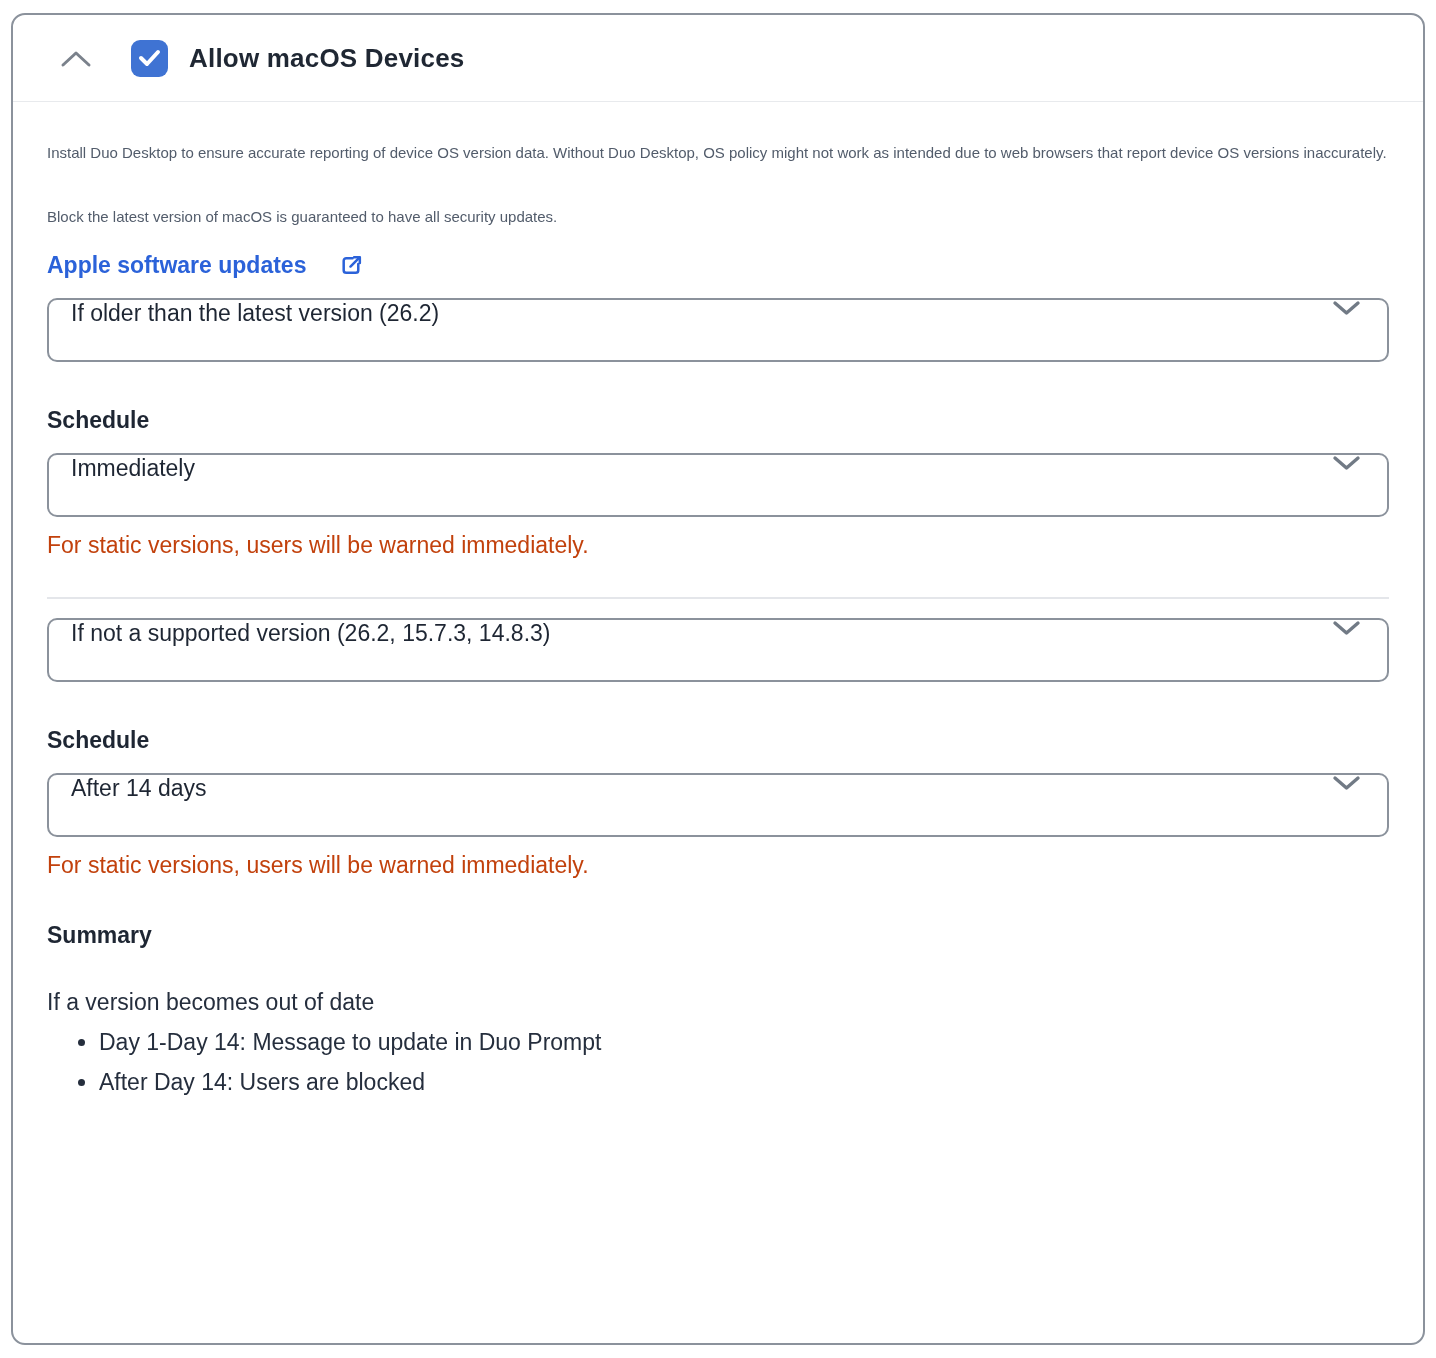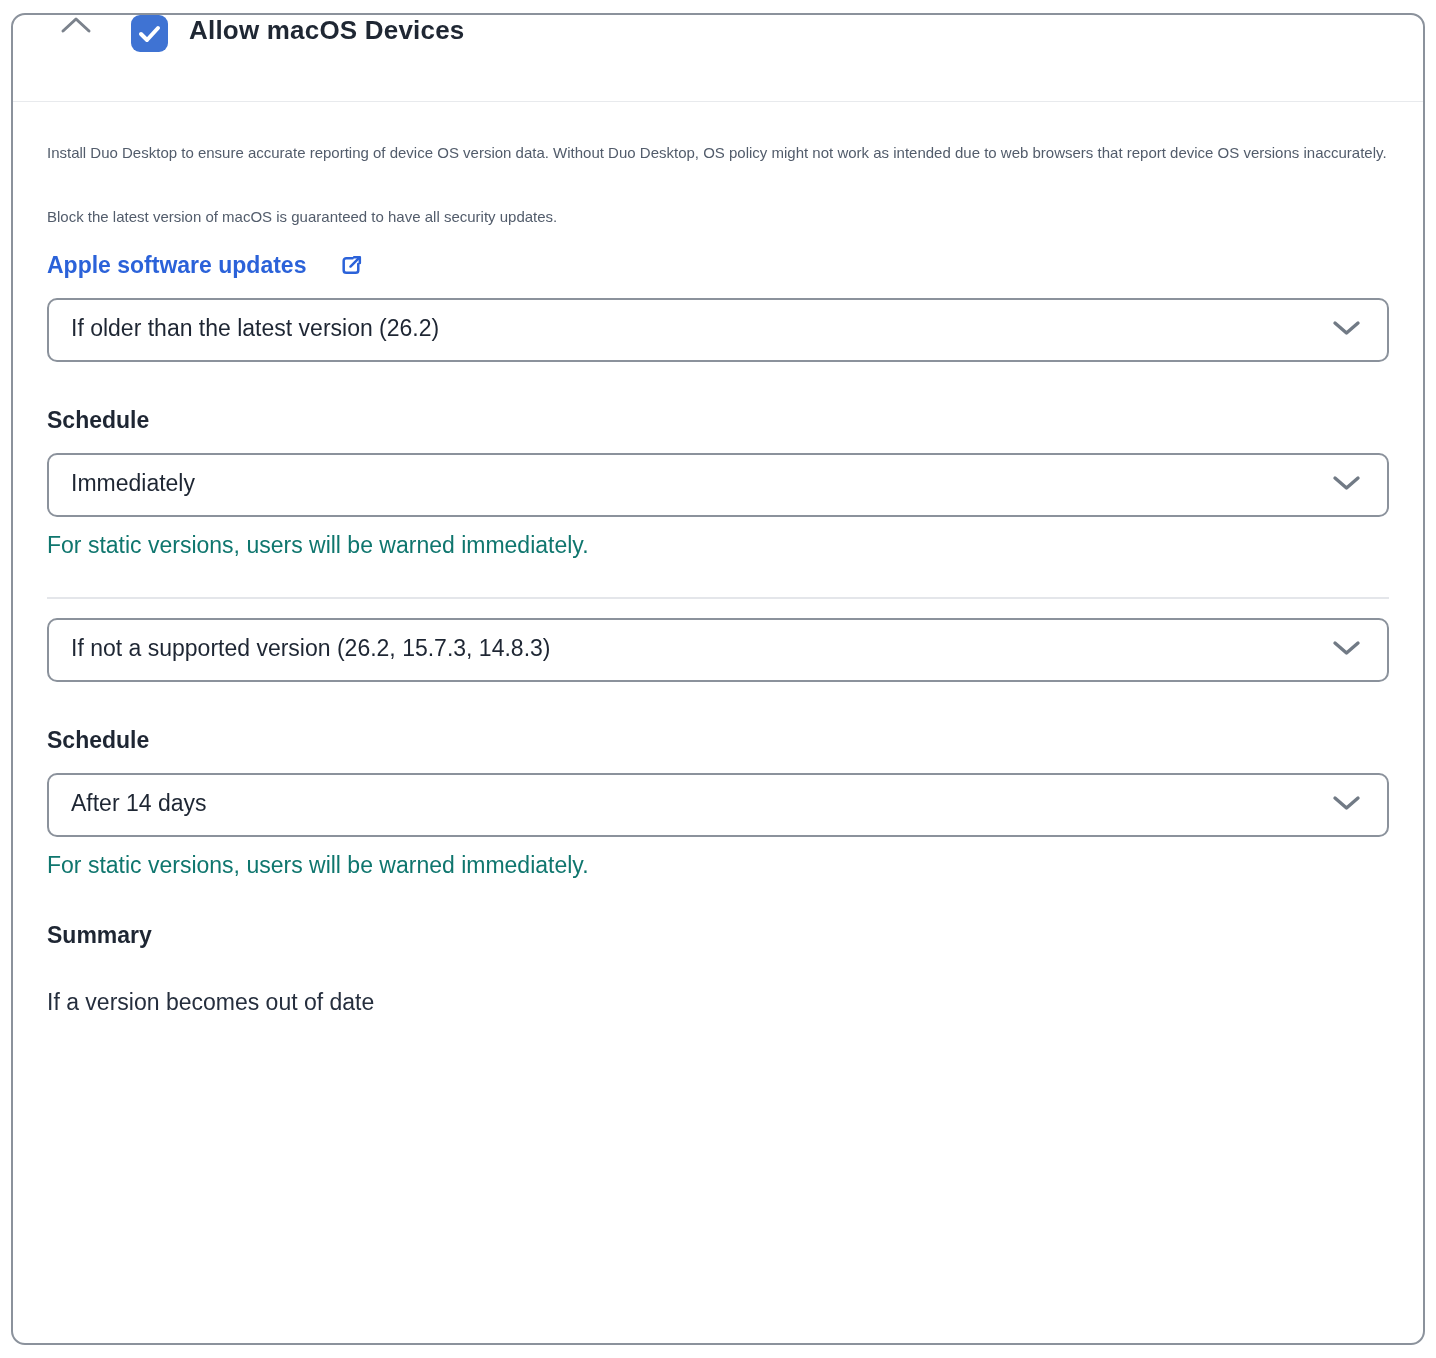--- a/index.html
+++ b/index.html
@@ -13,21 +13,21 @@
     margin: 13px 11px;
     width: 1414px;
     min-height: 1332px;
     border: 2px solid #8b929c;
     border-radius: 14px;
     background: #ffffff;
     overflow: hidden;
   }
   .card-header {
     display: flex;
-    align-items: flex-start;
+    align-items: center;
     height: 87px;
     padding: 0 34px 0 47px;
     border-bottom: 1px solid #e8eaed;
   }
   .chevron-up { width: 32px; height: 19px; display: block; cursor: pointer; }
   .checkbox {
     width: 37px; height: 37px;
     margin-left: 39px;
     border-radius: 9px;
     background: #3f73d3;
@@ -65,28 +65,27 @@
     font-weight: 700;
     color: #1e2633;
   }
   .select {
     margin-top: 19px;
     height: 64px;
     border: 2px solid #8b929c;
     border-radius: 10px;
     background: #ffffff;
     display: flex;
-    align-items: center;
     justify-content: space-between;
     padding: 0 26px 4px 22px;
     cursor: pointer;
   }
   .select-value { font-size: 23px; color: #1e2633; }
   .select-chevron { width: 29px; height: 17px; display: block; flex: none; }
-  .helper { margin-top: 15px; font-size: 23px; color: #0f766e; }
+  .helper { margin-top: 15px; font-size: 23px; color: #c2410c; }
   .divider { margin-top: 38px; height: 2px; background: #e4e6ea; border: none; }
   .block-label { margin-top: 41px; }
   .summary-heading {
     margin-top: 43px;
     font-size: 23px;
     font-weight: 700;
     color: #1e2633;
   }
   .summary-intro { margin-top: 40px; font-size: 23px; color: #252e3d; }
   .summary-list { margin-top: 6px; padding-left: 52px; list-style: disc; }
@@ -153,15 +152,19 @@
     <div class="select">
       <span class="select-value">After 14 days</span>
       <svg class="select-chevron" viewBox="0 0 29 17">
         <polyline points="3,3 14.5,13 26,3" fill="none" stroke="#717a85" stroke-width="3.4" stroke-linecap="round" stroke-linejoin="round"></polyline>
       </svg>
     </div>
     <div class="helper">For static versions, users will be warned immediately.</div>
 
     <div class="summary-heading">Summary</div>
     <div class="summary-intro">If a version becomes out of date</div>
+    <ul class="summary-list">
+      <li>Day 1-Day 14: Message to update in Duo Prompt</li>
+      <li>After Day 14: Users are blocked</li>
+    </ul>
 
   </div>
 </div>
 
 </body></html>

